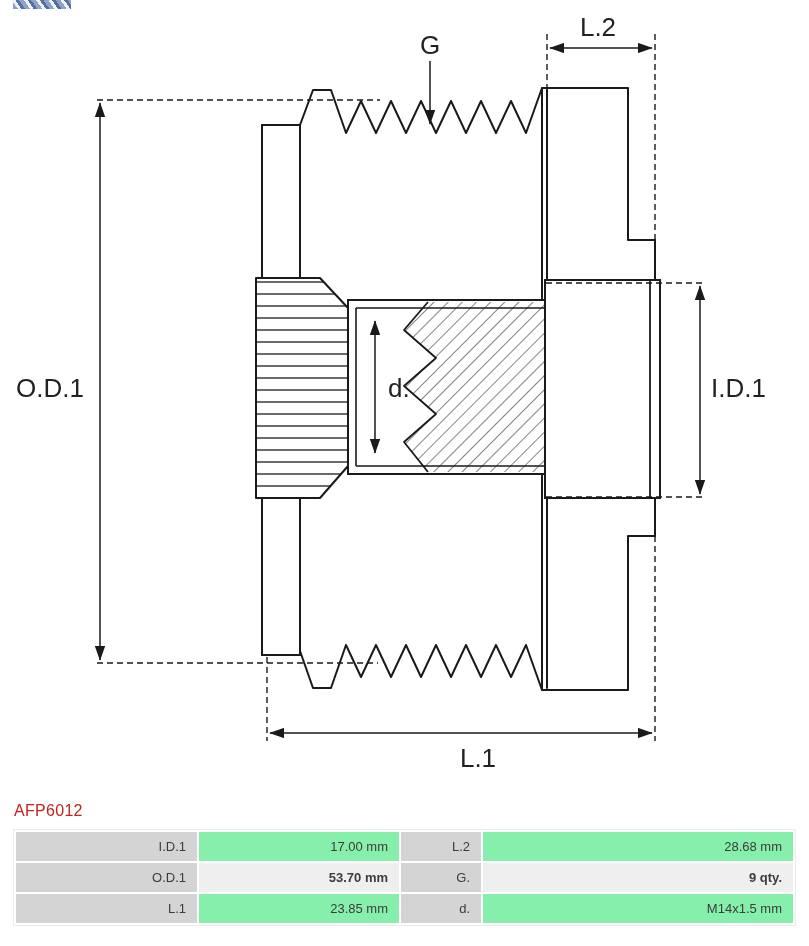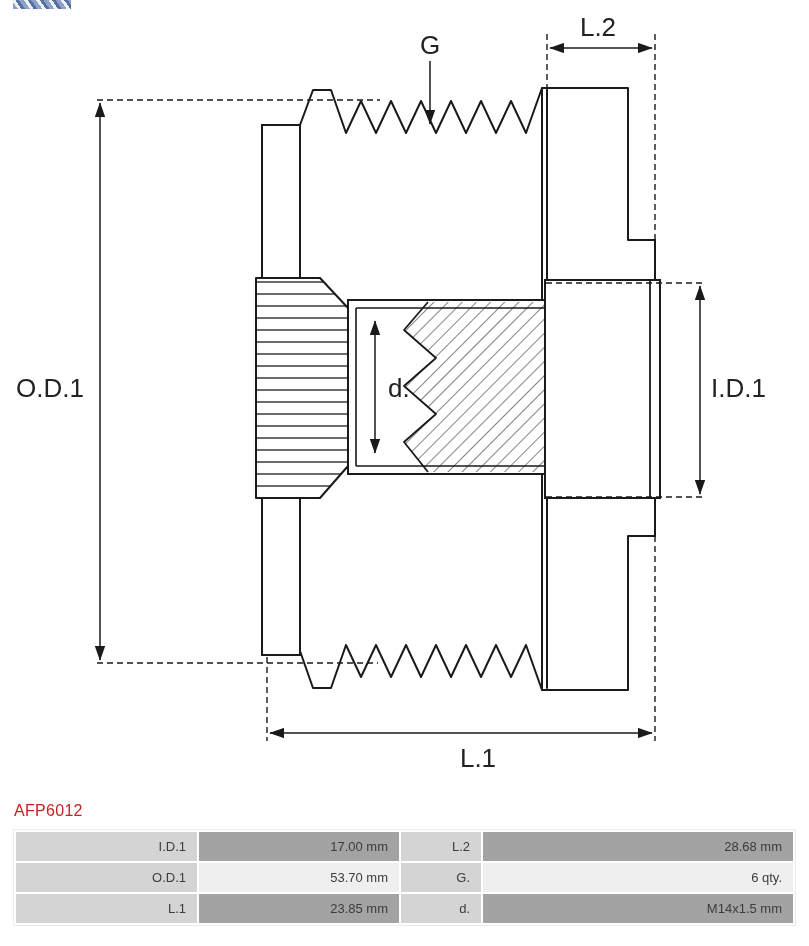--- a/index.html
+++ b/index.html
@@ -19,22 +19,22 @@
   }
   table.specs {
     margin-left:13px; width:783px; border-collapse:separate; border-spacing:2px;
     background:#ffffff; border:1px solid #ececec;
   }
   table.specs td {
     height:29px; font-size:13px; color:#3c3c3c; text-align:right;
     padding-right:11px; vertical-align:middle;
   }
   td.lbl { background:#d4d4d4; }
-  td.val { background:#a3a3a3; }
-  tr.alt td.val { background:#efefef; }
+  td.val { background:#86efac; }
+  tr.alt td.val { background:#efefef;font-weight:bold; }
 </style>
 </head>
 <body>
 
 <div class="page">
 
   <div class="logo-fragment"></div>
 
   <svg class="drawing" width="809" height="790" viewBox="0 0 809 790">
     <defs>
@@ -111,21 +111,21 @@
       <tr>
         <td class="lbl">I.D.1</td>
         <td class="val">17.00 mm</td>
         <td class="lbl">L.2</td>
         <td class="val">28.68 mm</td>
       </tr>
       <tr class="alt">
         <td class="lbl">O.D.1</td>
         <td class="val">53.70 mm</td>
         <td class="lbl">G.</td>
-        <td class="val">6 qty.</td>
+        <td class="val">9 qty.</td>
       </tr>
       <tr>
         <td class="lbl">L.1</td>
         <td class="val">23.85 mm</td>
         <td class="lbl">d.</td>
         <td class="val">M14x1.5 mm</td>
       </tr>
     </tbody>
   </table>
 

